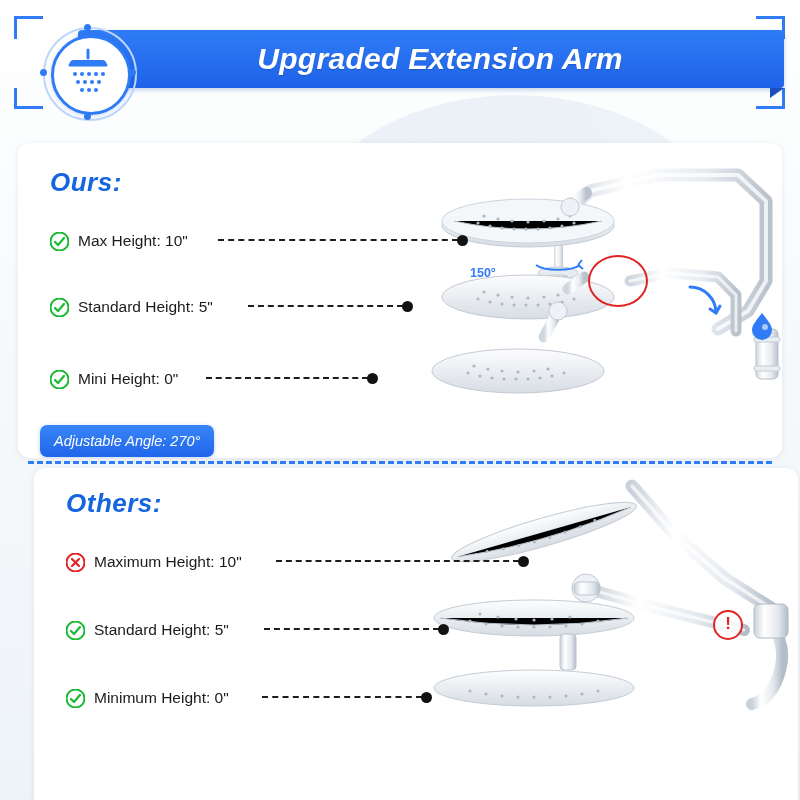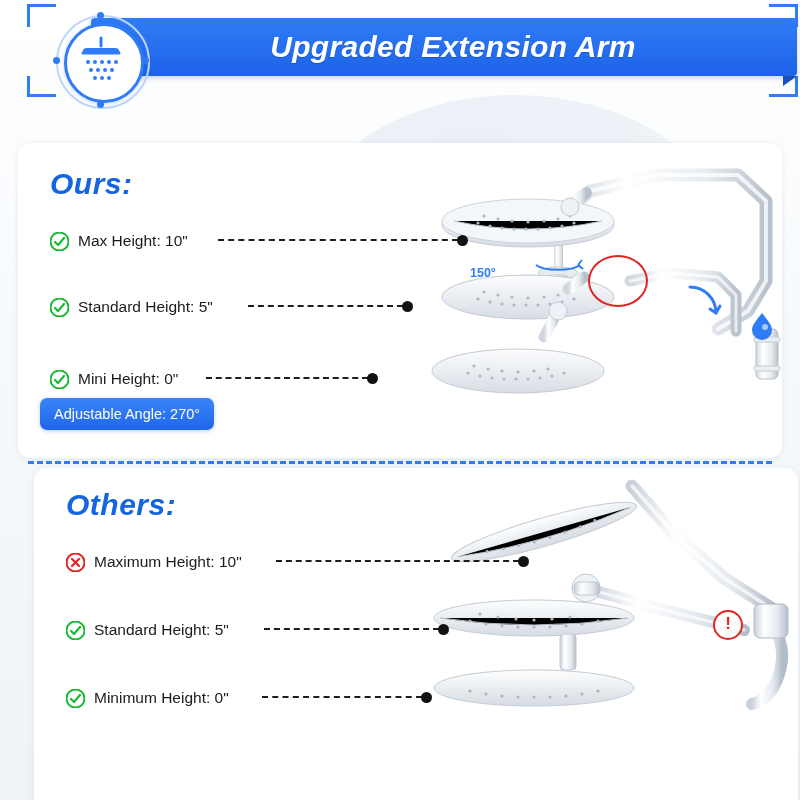--- a/index.html
+++ b/index.html
@@ -27,22 +27,22 @@
     border-radius: 50%;
     background: radial-gradient(circle at 40% 35%, #e9eff6 0%, #eef3f8 60%, rgba(238,243,248,0) 100%);
   }
   .bg-blob.b1 { left: 300px; top: 95px;  width: 430px; height: 300px; }
   .bg-blob.b2 { left: 40px;  top: 430px; width: 560px; height: 340px;
     background: radial-gradient(circle at 50% 50%, #eaf0f6 0%, rgba(234,240,246,0) 70%); }
 
   
   .header {
     position: absolute;
-    left: 0; top: 4px;
-    width: 788px; height: 86px; margin-left: 13px;
+    left: 0; top: 16px;
+    width: 788px; height: 86px;
   }
   .header-banner {
     position: absolute;
     left: 78px; top: 14px;
     width: 706px; height: 58px;
     background: linear-gradient(180deg, #2f7cf6 0%, #1e62e8 100%);
     border-radius: 4px 4px 4px 4px;
     box-shadow: 0 2px 5px rgba(20,70,160,.25);
   }
   .header-banner .tail {
@@ -120,21 +120,21 @@
   .divider {
     position: absolute;
     left: 28px; top: 461px;
     width: 744px;
     border-top: 3px dashed #2f7cf6;
   }
 
   .section-title {
     position: absolute;
     left: 32px;
-    font-size: 30px;
+    font-size: 26px;
     font-weight: bold;
     font-style: italic;
     color: #1565e0;
     letter-spacing: .5px;
   }
   .card.ours   .section-title { top: 24px; }
   .card.others .section-title { top: 20px; }
 
   
   .feat {
@@ -442,21 +442,21 @@
           <path d="M5 10 l3 3 l6 -7" fill="none" stroke="#1bb934" stroke-width="2.2" stroke-linecap="round" stroke-linejoin="round"></path>
         </svg>
       </span>
       <span class="label">Mini Height: 0"</span>
     </div>
     <div class="leader" style="left:188px; top:228px; width:172px;">
       <span class="dashes"></span>
       <span class="dot"></span>
     </div>
 
-    <div class="pill" style="left:22px; top:255px;">Adjustable Angle: 270°</div>
+    <div class="pill" style="left:22px; top:282px;font-style:italic;">Adjustable Angle: 270°</div>
   </div>
 
   <div class="divider"></div>
 
   <div class="card others">
     <div class="section-title">Others:</div>
 
     <div class="art" style="left:390px; top:10px;">
       <svg width="374" height="300" viewBox="0 0 374 300">
         <defs>

